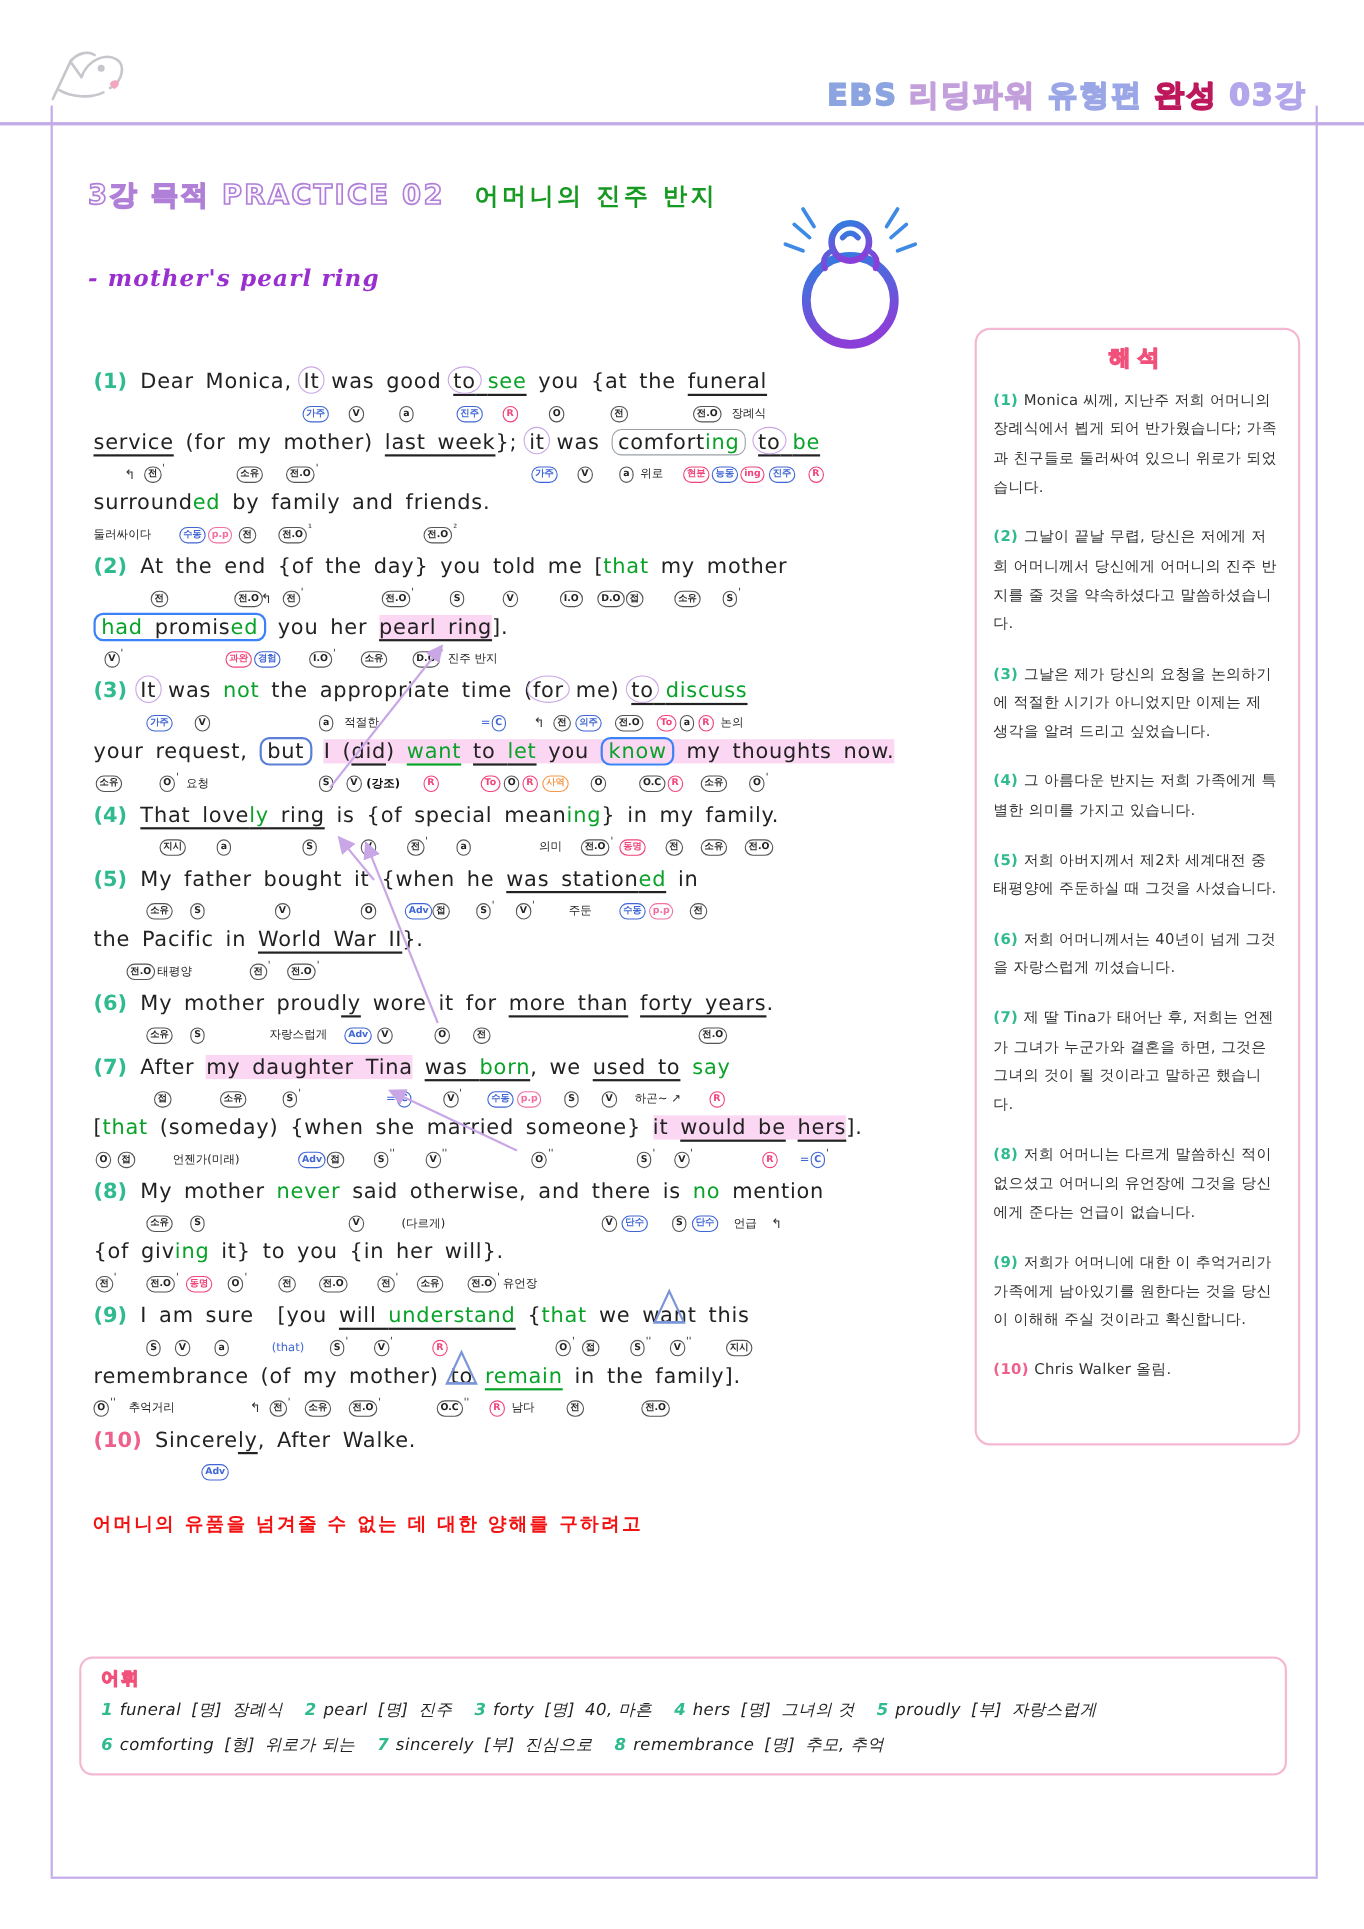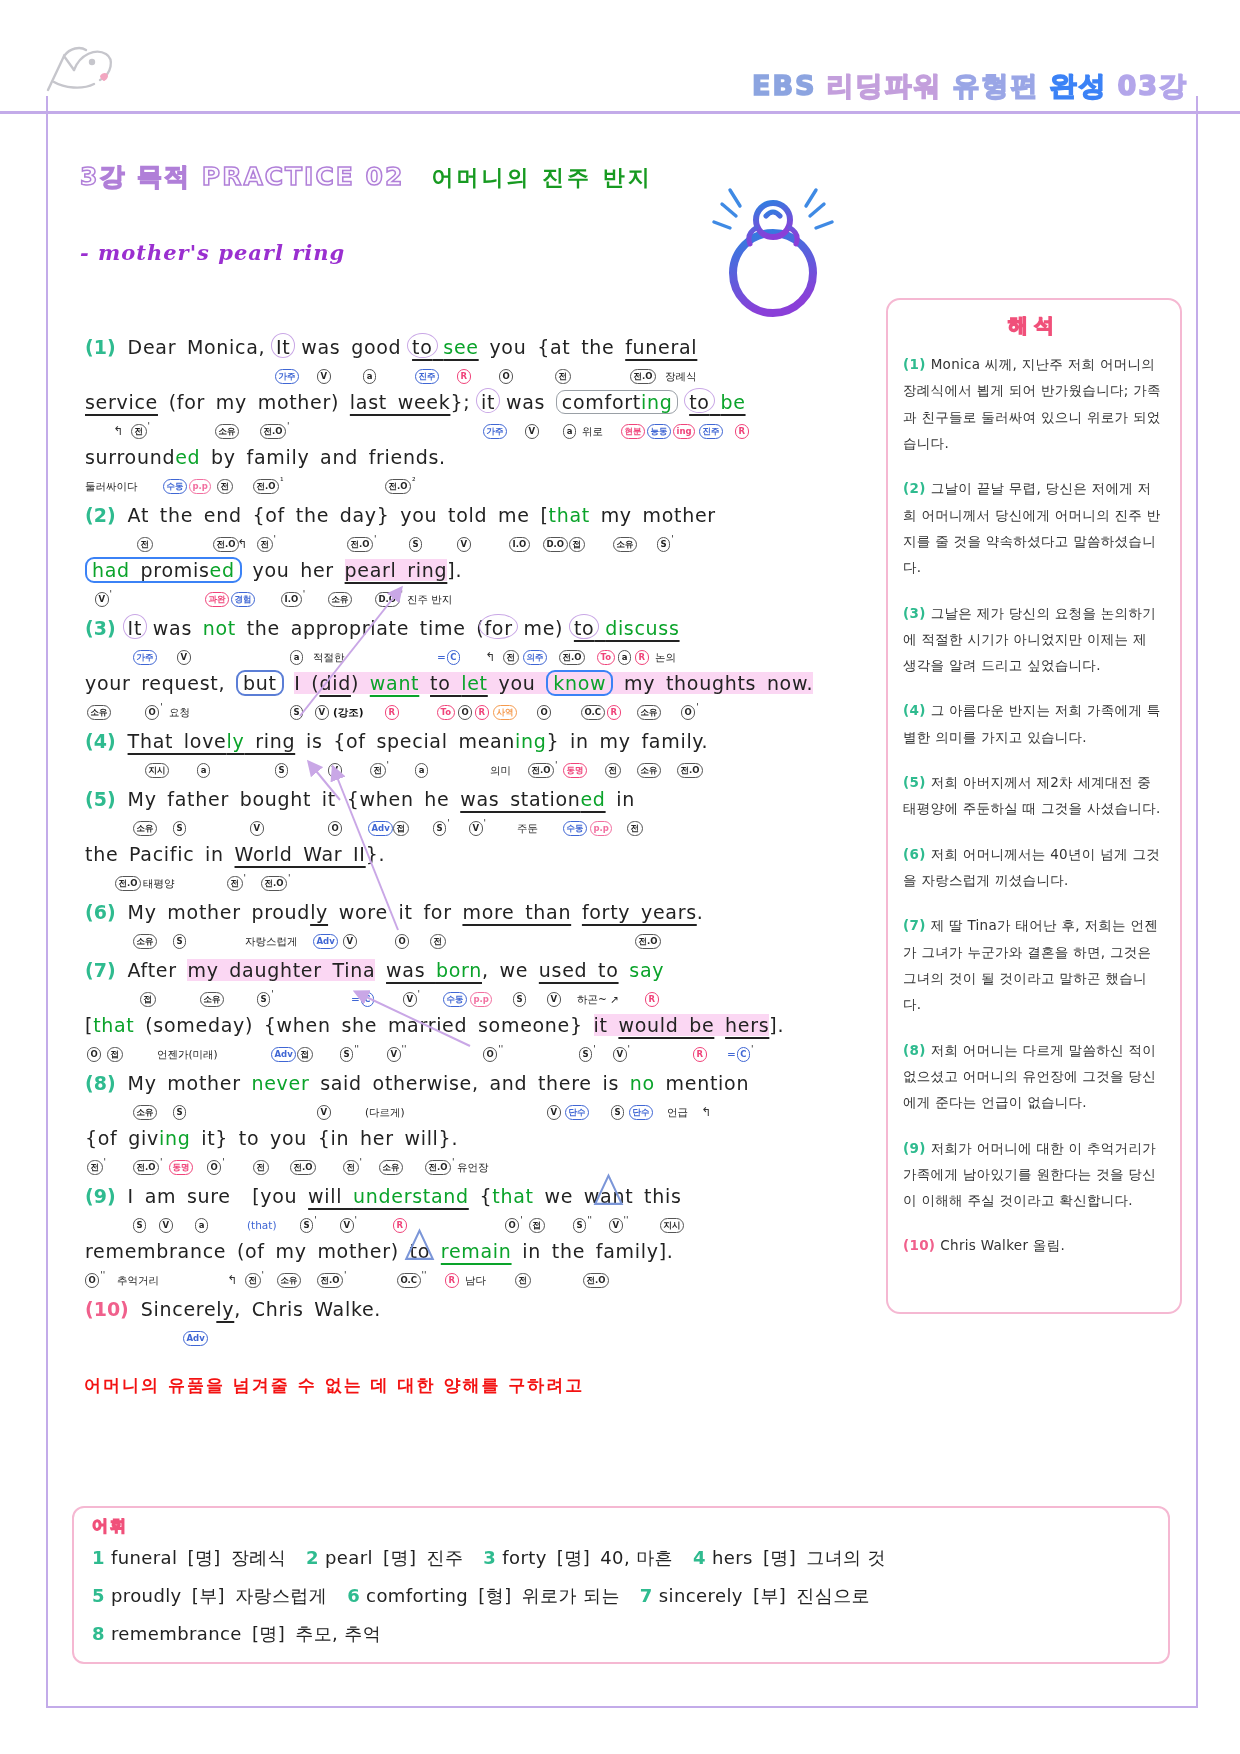--- a/index.html
+++ b/index.html
@@ -61,21 +61,21 @@
   #sidebar h3{margin:0 0 12px 0;text-align:center;font-size:20px;letter-spacing:6px;
               color:#fff5f8;-webkit-text-stroke:1.4px #f0507a;font-weight:900;}
   .tr-item{font-size:13.5px;line-height:1.95;color:#333;margin-bottom:19px;letter-spacing:.3px;}
   .tr-num{font-weight:900;color:#2fbb8f;margin-right:5px;}
   .tr-num.nred{color:#f0608c;}
   
   #answer{position:absolute;left:84px;top:1374px;font-size:17px;font-weight:bold;color:#f31212;letter-spacing:2px;}
   #vocab{position:absolute;left:72px;top:1506px;width:1098px;min-height:108px;border:2px solid #f5b8d2;
          border-radius:12px;box-sizing:border-box;padding:8px 18px 10px;}
   #vocab h3{margin:0 0 2px 0;font-size:16px;letter-spacing:2px;color:#fff5f8;-webkit-text-stroke:1.3px #f0507a;font-weight:900;}
-  #vocab .vwrap{font-size:18px;line-height:2.1;color:#222;letter-spacing:.4px;}
+  #vocab .vwrap{font-size:15px;line-height:2.1;color:#222;letter-spacing:.4px;font-style:italic;}
   .vitem{margin-right:20px;white-space:nowrap;}
   .vnum{color:#2fbb8f;font-weight:900;margin-right:6px;}
   .vpos{margin:0 4px;}
   #arrows{position:absolute;left:0;top:0;width:1240px;height:1754px;pointer-events:none;}
 </style>
 </head>
 <body>
 
 <div id="page">
 
@@ -88,21 +88,21 @@
     <g fill="none" stroke="#c6c6cc" stroke-width="2.4" stroke-linecap="round">
       <path d="M14 54 L30 20 L40 34"></path>
       <path d="M40 34 C46 18 62 12 72 18 C80 23 78 38 66 44"></path>
       <path d="M30 20 C36 12 46 10 52 14"></path>
       <path d="M20 46 C30 52 48 54 60 48"></path>
       <circle cx="58" cy="26" r="2" fill="#c6c6cc"></circle>
     </g>
     <path d="M66 40 c2-4 8-4 8 0 c0 3-4 5-4 5 s-4-2-4-5z" fill="#f2a6c0"></path>
   </svg>
 
-  <div id="hdr"><span class="hp" style="color: rgb(140, 164, 224);">EBS</span><span class="hp" style="color: rgb(195, 159, 220);">리딩파워</span><span class="hp" style="color: rgb(154, 166, 230);">유형편</span><span class="hp" style="color: #3b82f6;">완성</span><span class="hp" style="color: rgb(179, 166, 234);">03강</span></div>
+  <div id="hdr"><span class="hp" style="color: rgb(140, 164, 224);">EBS</span><span class="hp" style="color: rgb(195, 159, 220);">리딩파워</span><span class="hp" style="color: rgb(154, 166, 230);">유형편</span><span class="hp" style="color: #be185d;">완성</span><span class="hp" style="color: rgb(179, 166, 234);">03강</span></div>
 
 
   <div id="lesson">
     <span class="outline">3강 목적 PRACTICE 02</span>
     <span class="topic">어머니의 진주 반지</span>
   </div>
   <div id="subtitle">- mother's pearl ring</div>
 
   <svg style="position:absolute;left:700px;top:176px;" width="146" height="152" viewBox="0 0 146 152">
     <defs>
@@ -765,21 +765,21 @@
           </span>
           <span class="tok" style="left: 430px;">
             <span class="cir c">전</span>
           </span>
           <span class="tok" style="left: 498px;">
             <span class="cir c">전.O</span>
           </span>
         </div>
       </div>
       <div style="margin-bottom: 3px;">
-        <div class="textline"><span class="snum nred">(10)</span><span class="sg ">Sincere</span><span class="sg u">ly</span><span class="sg ">, Chris Walke.</span></div>
+        <div class="textline"><span class="snum nred">(10)</span><span class="sg ">Sincere</span><span class="sg u">ly</span><span class="sg ">, After Walke.</span></div>
         <div class="annline">
           <span class="tok" style="left: 98px;">
             <span class="cir cb">Adv</span>
           </span>
         </div>
       </div>
     </div>
 
   <svg id="arrows">
     <defs>

